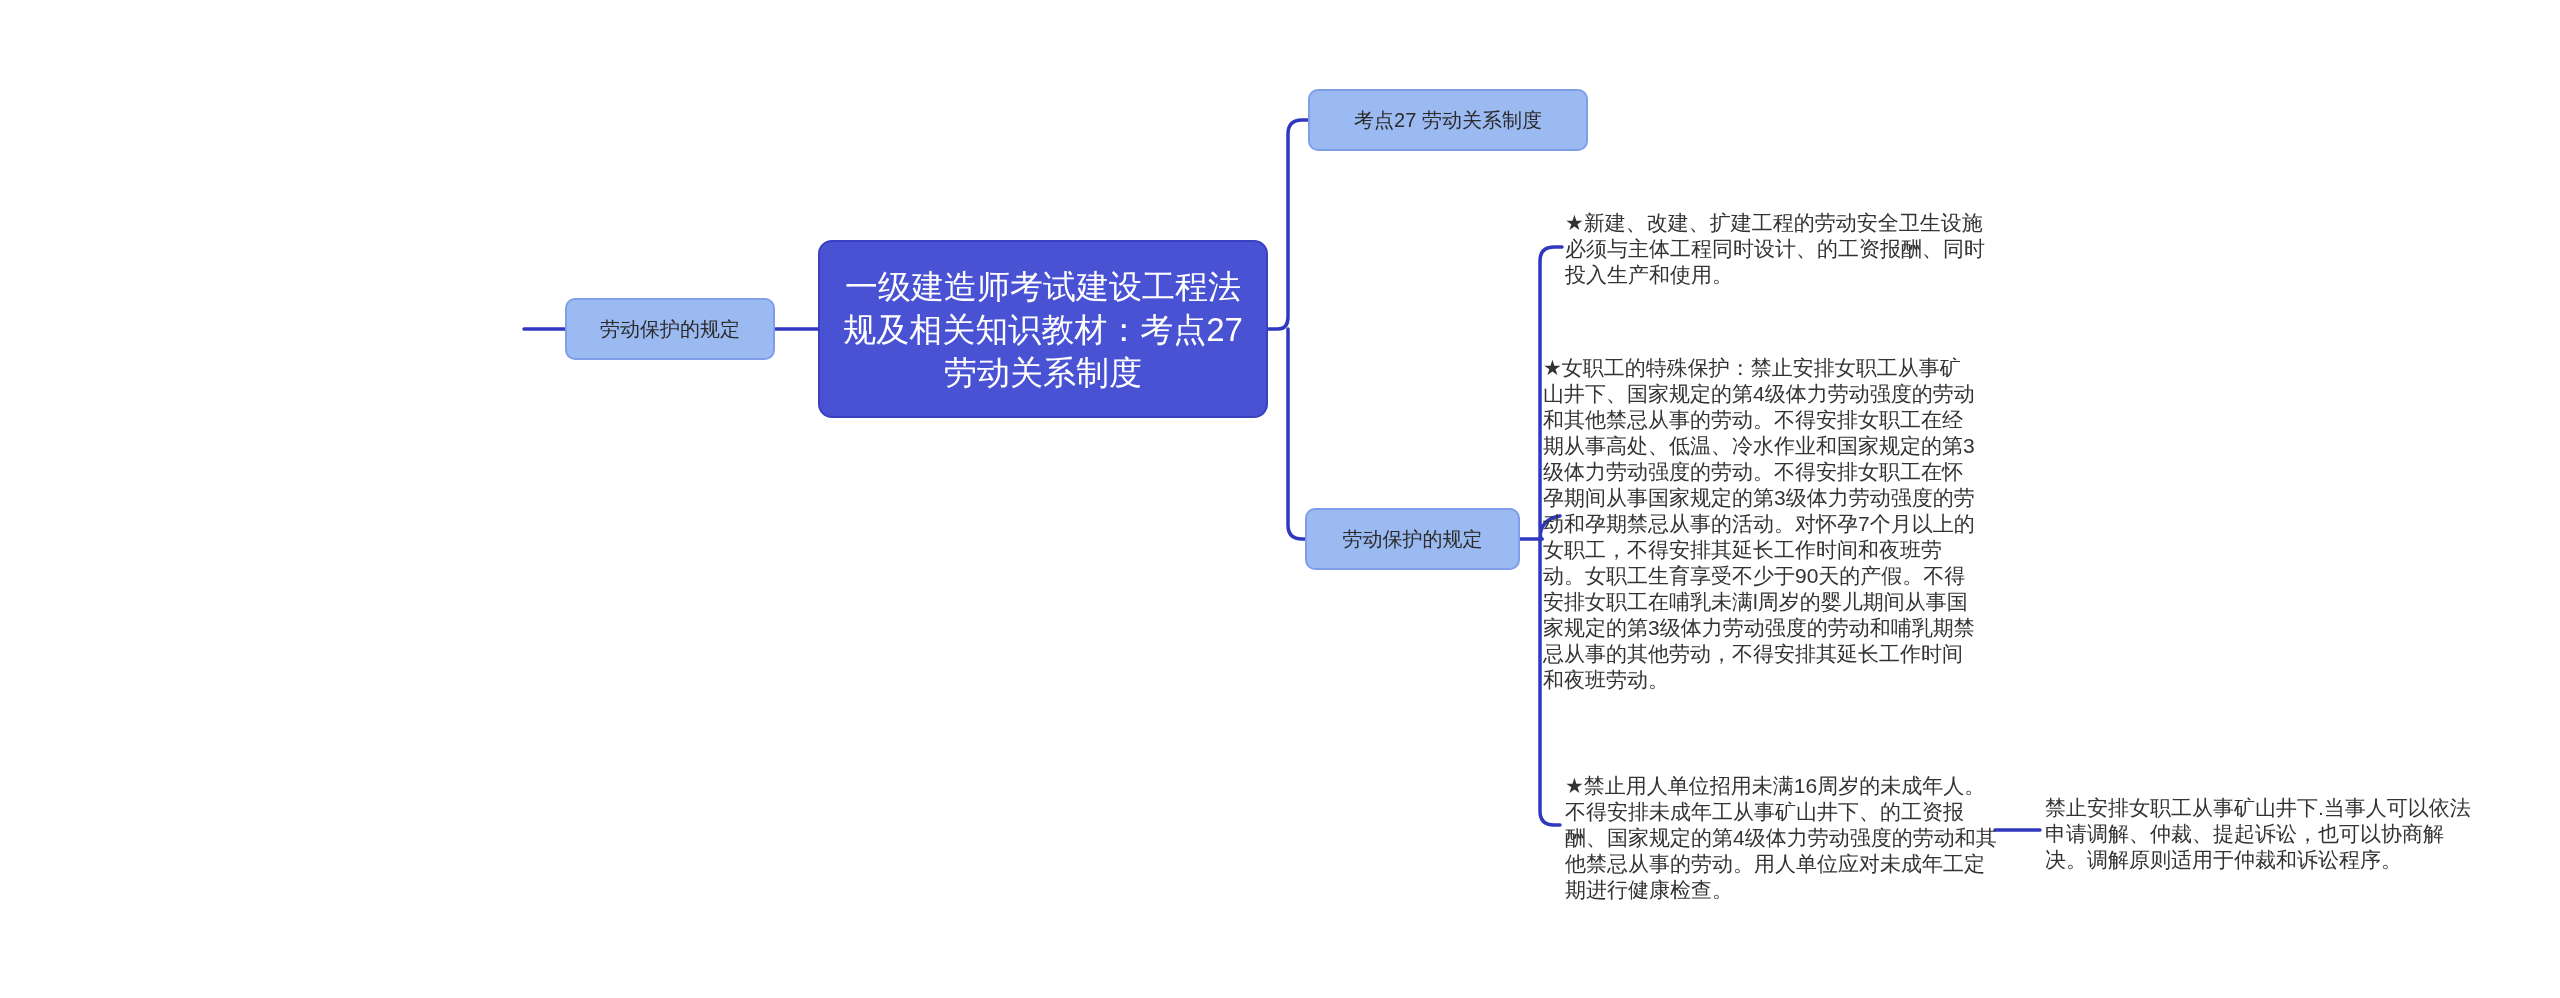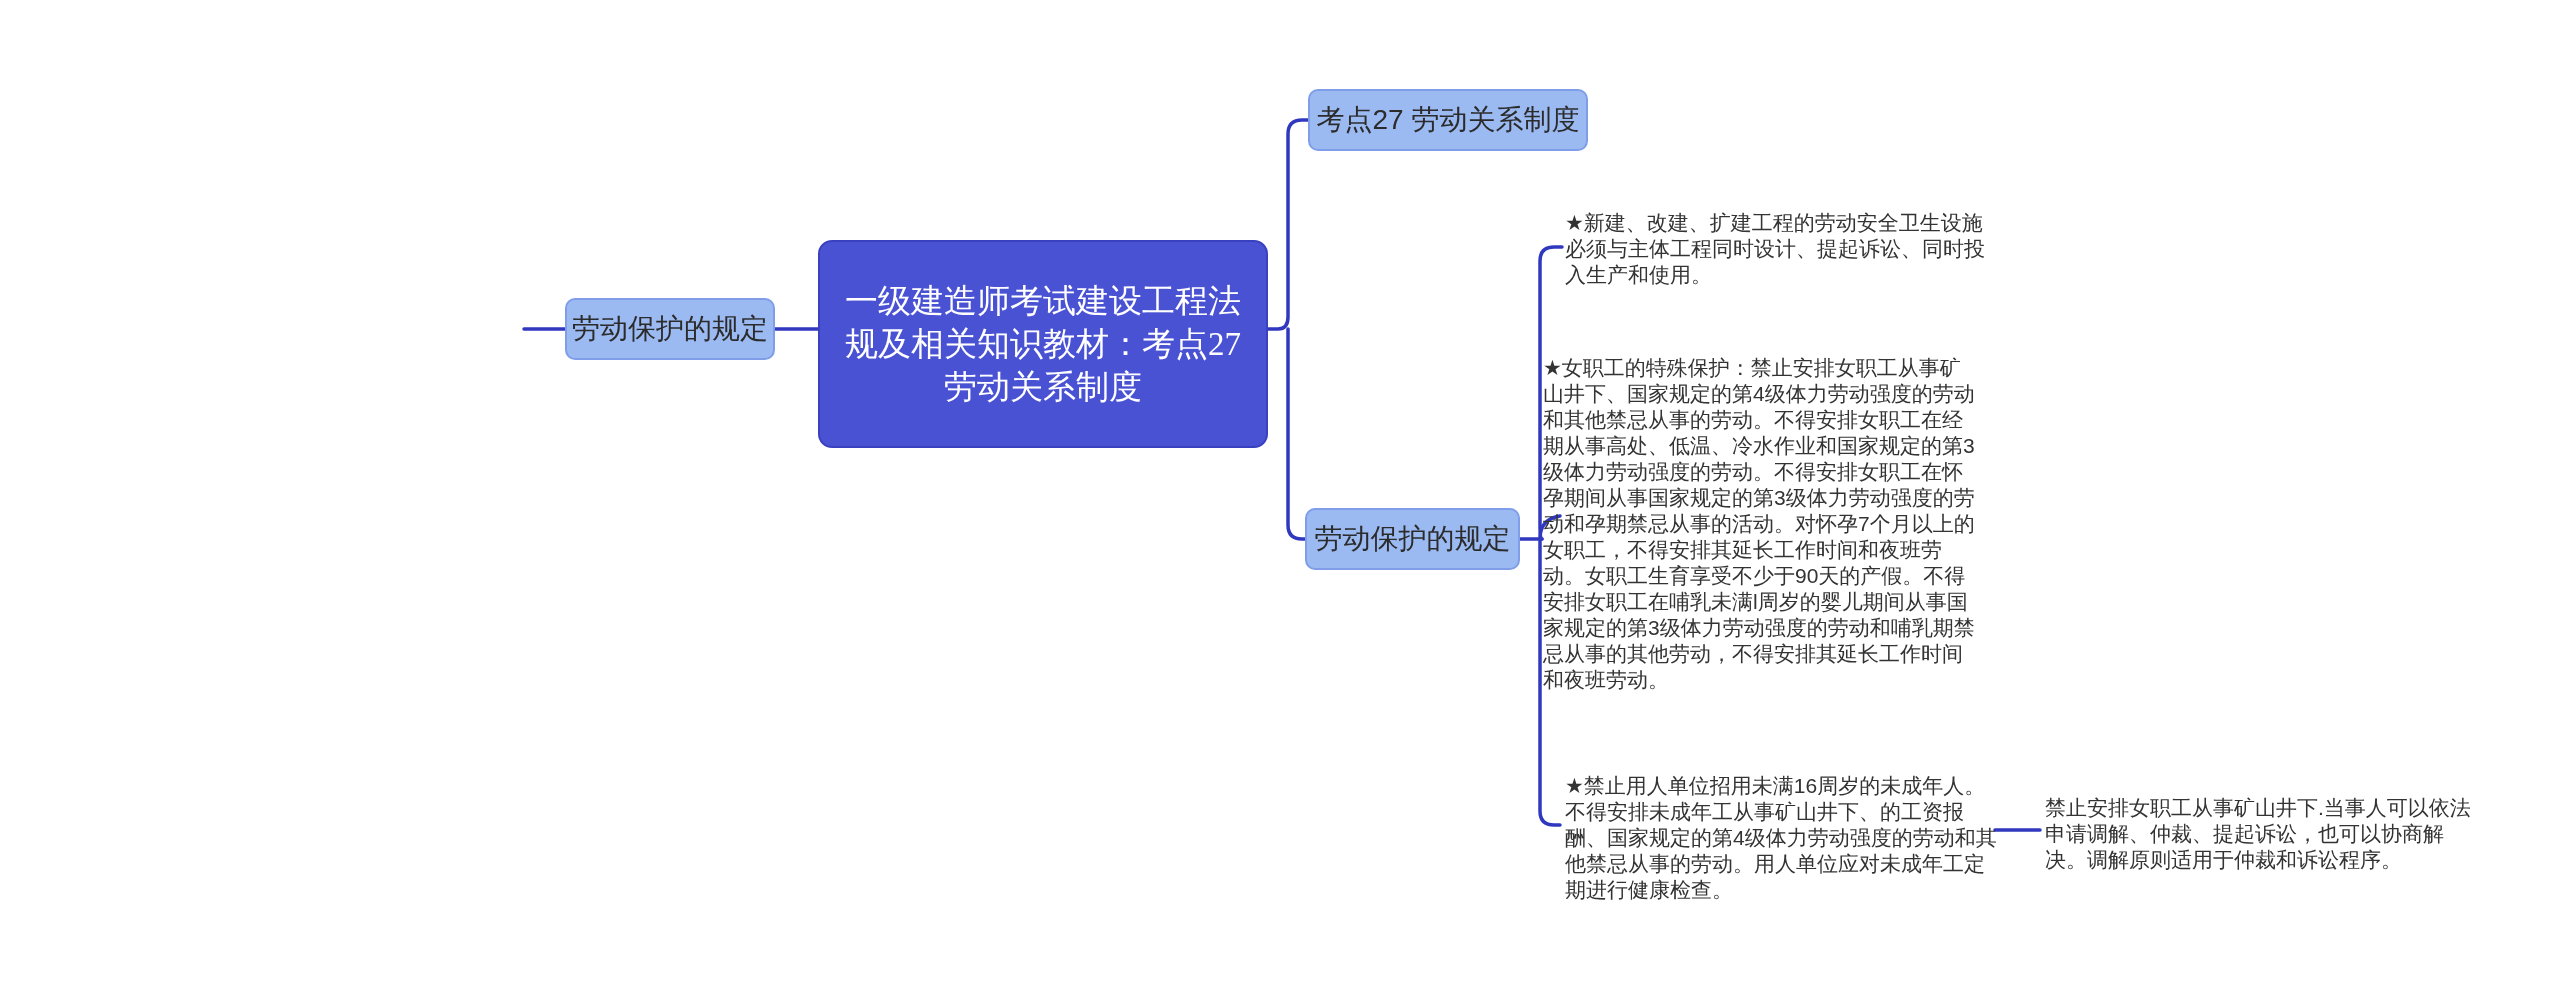--- a/index.html
+++ b/index.html
@@ -9,32 +9,32 @@
   }
   .connectors{position:absolute;left:0;top:0;width:2560px;height:998px;pointer-events:none;}
   .connectors path{stroke:#3138c0;stroke-width:3.5;fill:none;stroke-linecap:round;}
   .note{
     position:absolute;font-size:21px;line-height:26px;color:#333333;
     text-align:left;white-space:normal;word-break:break-all;
   }
   .node{
     position:absolute;display:flex;align-items:center;justify-content:center;
     background:#9cbaf2;border:2px solid #7f9de9;border-radius:10px;
-    color:#2b2b2b;font-size:28px;box-sizing:border-box;white-space:nowrap;
+    color:#2b2b2b;font-size:20px;box-sizing:border-box;white-space:nowrap;
   }
   .central{
     position:absolute;display:flex;align-items:center;justify-content:center;
     background:#4a52d4;border:2px solid #3a41c0;border-radius:14px;
     color:#ffffff;font-size:33px;line-height:43px;text-align:center;
     box-sizing:border-box;padding:0 16px;word-break:break-all;
   }
   
   #note-overtime{left:100px;top:268px;width:424px;}
   #node-labor-left{left:565px;top:298px;width:210px;height:62px;}
-  #central-topic{left:818px;top:240px;width:450px;height:208px;font-family:Liberation Serif, serif;}
+  #central-topic{left:818px;top:240px;width:450px;height:178px;}
   #node-topic27{left:1308px;top:89px;width:280px;height:62px;}
   #node-labor-right{left:1305px;top:508px;width:215px;height:62px;}
   #note-safety{left:1565px;top:210px;width:432px;}
   #note-female{left:1543px;top:355px;width:432px;}
   #note-minors{left:1565px;top:773px;width:432px;}
   #note-dispute{left:2045px;top:795px;width:440px;}
 </style>
 </head>
 <body>
 
@@ -62,21 +62,21 @@
   </div>
 
   <div id="node-topic27" class="node">
     <span>考点27 劳动关系制度</span>
   </div>
 
   <div id="node-labor-right" class="node">
     <span>劳动保护的规定</span>
   </div>
 
-  <div id="note-safety" class="note">★新建、改建、扩建工程的劳动安全卫生设施必须与主体工程同时设计、提起诉讼、同时投入生产和使用。</div>
+  <div id="note-safety" class="note">★新建、改建、扩建工程的劳动安全卫生设施必须与主体工程同时设计、的工资报酬、同时投入生产和使用。</div>
 
   <div id="note-female" class="note">★女职工的特殊保护：禁止安排女职工从事矿山井下、国家规定的第4级体力劳动强度的劳动和其他禁忌从事的劳动。不得安排女职工在经期从事高处、低温、冷水作业和国家规定的第3级体力劳动强度的劳动。不得安排女职工在怀孕期间从事国家规定的第3级体力劳动强度的劳动和孕期禁忌从事的活动。对怀孕7个月以上的女职工，不得安排其延长工作时间和夜班劳动。女职工生育享受不少于90天的产假。不得安排女职工在哺乳未满l周岁的婴儿期间从事国家规定的第3级体力劳动强度的劳动和哺乳期禁忌从事的其他劳动，不得安排其延长工作时间和夜班劳动。</div>
 
   <div id="note-minors" class="note">★禁止用人单位招用未满16周岁的未成年人。不得安排未成年工从事矿山井下、的工资报酬、国家规定的第4级体力劳动强度的劳动和其他禁忌从事的劳动。用人单位应对未成年工定期进行健康检查。</div>
 
   <div id="note-dispute" class="note">禁止安排女职工从事矿山井下.当事人可以依法申请调解、仲裁、提起诉讼，也可以协商解决。调解原则适用于仲裁和诉讼程序。</div>
 
 </div>
 
 </body></html>

